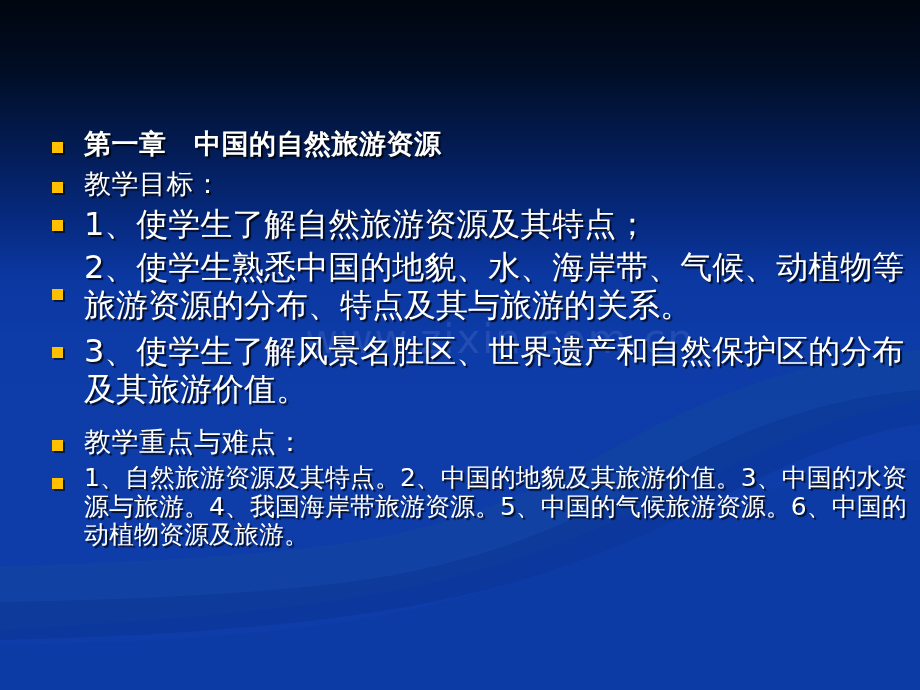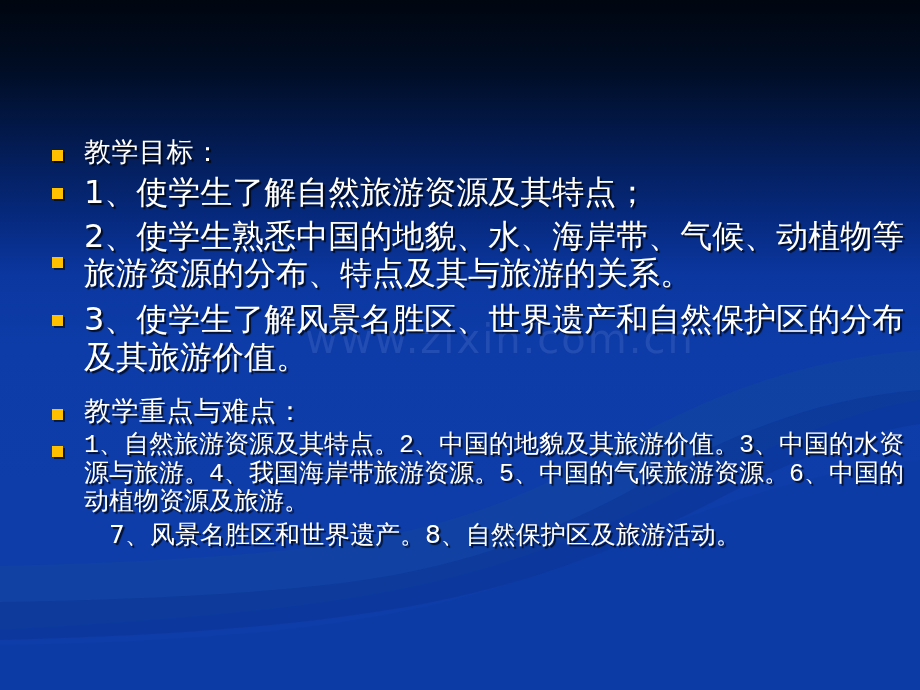--- a/index.html
+++ b/index.html
@@ -124,40 +124,44 @@
     font-weight: normal;
     line-height: 1.13;
   }
 
   .row.r-title  { margin-top: 0px; }
   .row.r-goal   { margin-top: 8px; }
   .row.r-i1     { margin-top: 6px; }
   .row.r-i2     { margin-top: 6px; align-items: center; }
   .row.r-i3     { margin-top: 8px; }
   .row.r-key    { margin-top: 18px; }
-  .row.r-list   { margin-top: 6px; font-family: Liberation Mono, monospace; }
+  .row.r-list   { margin-top: 6px; }
   .row.r-tail   { margin-top: 4px; }
 </style>
 </head>
 <body>
 
 <div id="slide">
 
   <div id="slide-bg"></div>
 
   <svg id="swoosh" viewBox="0 0 920 360" preserveAspectRatio="none">
     <path d="M920,20 C790,30 700,70 600,125 C520,170 440,200 330,215 C240,227 120,233 0,236 L0,300 C140,292 270,283 380,263 C500,241 590,205 680,160 C770,116 850,80 920,70 Z" fill="#12459f" opacity="0.55"></path>
     <path d="M920,60 C820,68 740,100 650,150 C560,200 470,236 350,252 C250,265 120,270 0,272 L0,310 C150,306 280,298 400,278 C530,256 630,215 720,168 C800,126 870,100 920,94 Z" fill="#0a3493" opacity="0.5"></path>
     <path d="M920,130 C810,140 700,180 590,225 C490,266 380,292 250,303 C160,311 80,314 0,315 L0,360 L920,360 Z" fill="#0c3aa0" opacity="0.35"></path>
   </svg>
 
   <div id="watermark">www.zixin.com.cn</div>
 
   <div id="content">
 
+    <div class="row r-title">
+      <div class="bullet"></div>
+      <div class="txt t-title">第一章　中国的自然旅游资源</div>
+    </div>
 
     <div class="row r-goal">
       <div class="bullet"></div>
       <div class="txt t-head">教学目标：</div>
     </div>
 
     <div class="row r-i1">
       <div class="bullet"></div>
       <div class="txt t-body">1、使学生了解自然旅游资源及其特点；</div>
     </div>
@@ -175,19 +179,15 @@
     <div class="row r-key">
       <div class="bullet"></div>
       <div class="txt t-head">教学重点与难点：</div>
     </div>
 
     <div class="row r-list">
       <div class="bullet"></div>
       <div class="txt t-dense">1、自然旅游资源及其特点。2、中国的地貌及其旅游价值。3、中国的水资源与旅游。4、我国海岸带旅游资源。5、中国的气候旅游资源。6、中国的动植物资源及旅游。</div>
     </div>
 
-    <div class="row r-tail">
-      <div class="bullet hidden"></div>
-      <div class="txt t-dense">　7、风景名胜区和世界遗产。8、自然保护区及旅游活动。</div>
-    </div>
 
   </div>
 </div>
 
 </body></html>

